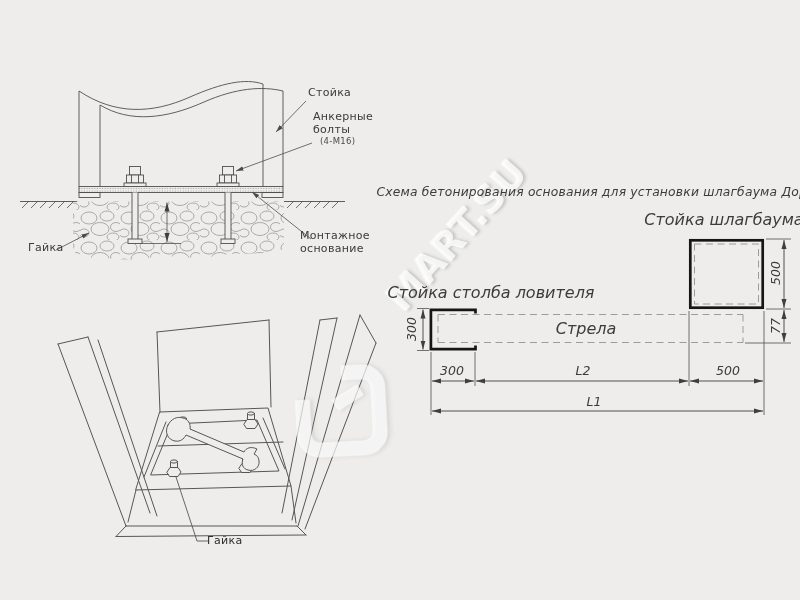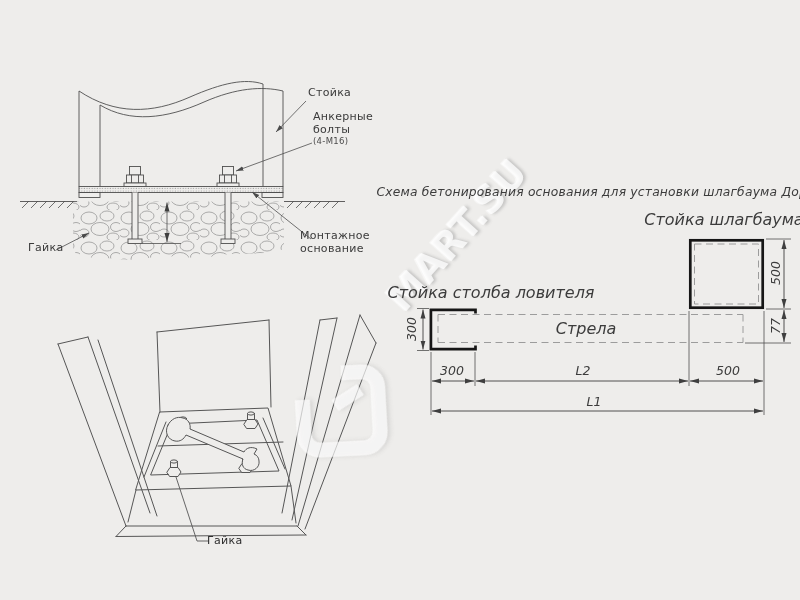--- a/index.html
+++ b/index.html
@@ -3,21 +3,21 @@
 <meta charset="utf-8">
 <style>
   html,body{margin:0;padding:0;}
   body{width:800px;height:600px;overflow:hidden;background:#eeedeb;
        font-family:"DejaVu Sans",sans-serif;}
   #canvas{position:relative;width:800px;height:600px;background:#eeedeb;}
   #drawing{position:absolute;left:0;top:0;}
 
   .lbl{position:absolute;font-size:11px;line-height:12.5px;color:#3a3a3a;
        letter-spacing:.3px;white-space:pre-line;}
-  .lbl.small{font-size:8.5px;line-height:9px;color:#4a4a4a;}
+  .lbl.small{font-size:8.5px;line-height:9px;color:#4a4a4a;margin-left:7px;}
   .lbl.nut{font-size:11px;color:#2e2e2e;}
 
   .cad{position:absolute;font-style:italic;font-size:16px;line-height:13px;
        color:#3c3c3c;white-space:nowrap;}
   .center{transform:translate(-50%,-50%);}
   .title{font-size:12.3px;letter-spacing:.2px;}
   .dim{transform:translate(-50%,-50%);font-size:12.5px;}
   .dimv{transform:translate(-50%,-50%) rotate(-90deg);font-size:12.5px;}
 
   .wm-text{position:absolute;left:394px;top:286px;

